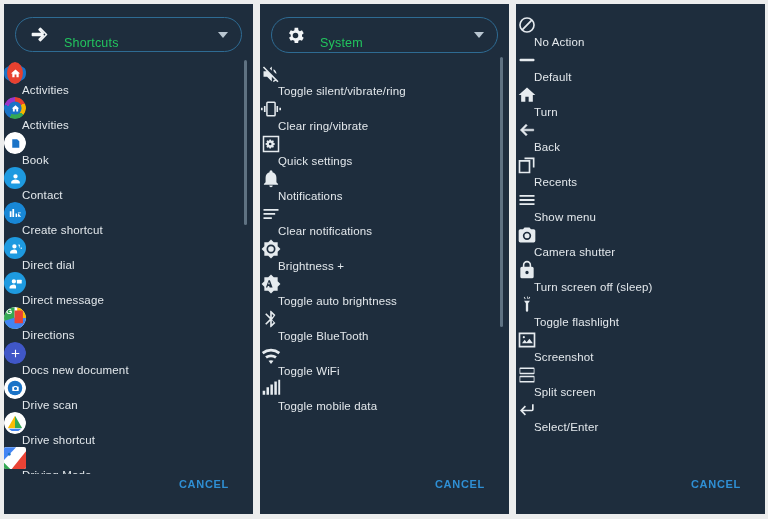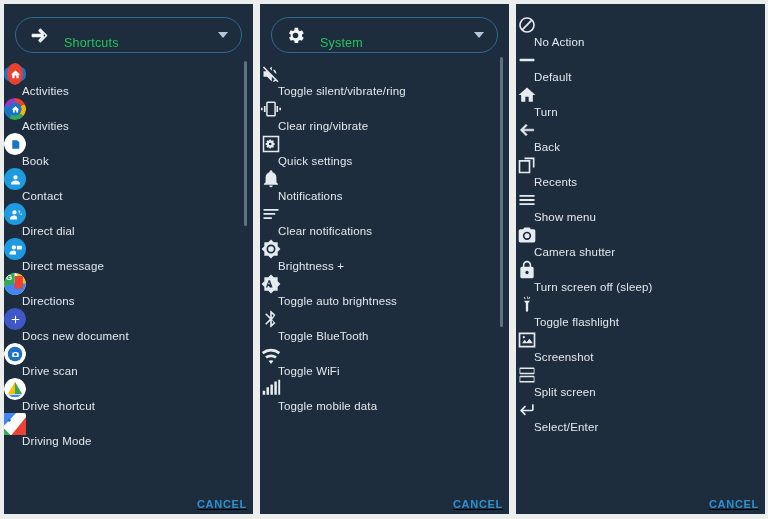--- a/index.html
+++ b/index.html
@@ -123,25 +123,24 @@
     right: 6px;
     width: 3px;
     border-radius: 2px;
     background: #5f7282;
   }
   
   .footer {
     height: 40px;
     flex: 0 0 40px;
     display: flex;
-    align-items: flex-end;
+    align-items: flex-start;
     justify-content: flex-end;
-    padding-right: 4px;
+    padding-right: 22px;
     box-sizing: border-box;
-    text-decoration: underline;
   }
   .cancel {
     color: #2f8fd4;
     font-size: 11px;
     font-weight: bold;
     letter-spacing: .7px;
     cursor: pointer;
     background: none;
     border: none;
     padding: 4px 2px;
@@ -205,20 +204,32 @@
             <span class="glyph">
               <svg width="13" height="13" viewBox="0 0 24 24" fill="currentColor">
                 <path d="M12 12a4 4 0 10-4-4 4 4 0 004 4zm0 2c-3.3 0-8 1.7-8 5v2h16v-2c0-3.3-4.7-5-8-5z"></path>
               </svg>
             </span>
           </span>
           <span class="lbl">Contact</span>
         </div>
         <div class="row">
           <span class="appic">
+            <span class="g" style="background:#1887d6;border-radius:50%"></span>
+            <span class="glyph">
+              <svg width="14" height="14" viewBox="0 0 24 24" fill="currentColor">
+                <path d="M3 19h3V9H3zm4.5 0h3V5h-3zM13 19h2.5v-6H13z"></path>
+                <path d="M17 11h5v1.4h-5zM17 17.6h5V19h-5zM17.6 12.6l3.8 4.6h-4.7z"></path>
+              </svg>
+            </span>
+          </span>
+          <span class="lbl">Create shortcut</span>
+        </div>
+        <div class="row">
+          <span class="appic">
             <span class="g" style="background:#1e9ae0"></span>
             <span class="glyph">
               <svg width="13" height="13" viewBox="0 0 24 24" fill="currentColor">
                 <path d="M10 12a4 4 0 10-4-4 4 4 0 004 4zm0 2c-3.3 0-8 1.7-8 5v2h13v-2c0-3.3-1.7-5-5-5z"></path>
                 <path d="M17.5 4.6l1.3-.5 1.6 2.9-1.1.8c.3 1.6 1.3 3 2.4 3.7l.4-1.3 2.6.8-.2 1.5c-3.9.3-7.3-3.4-7-7.9z"></path>
               </svg>
             </span>
           </span>
           <span class="lbl">Direct dial</span>
         </div>

